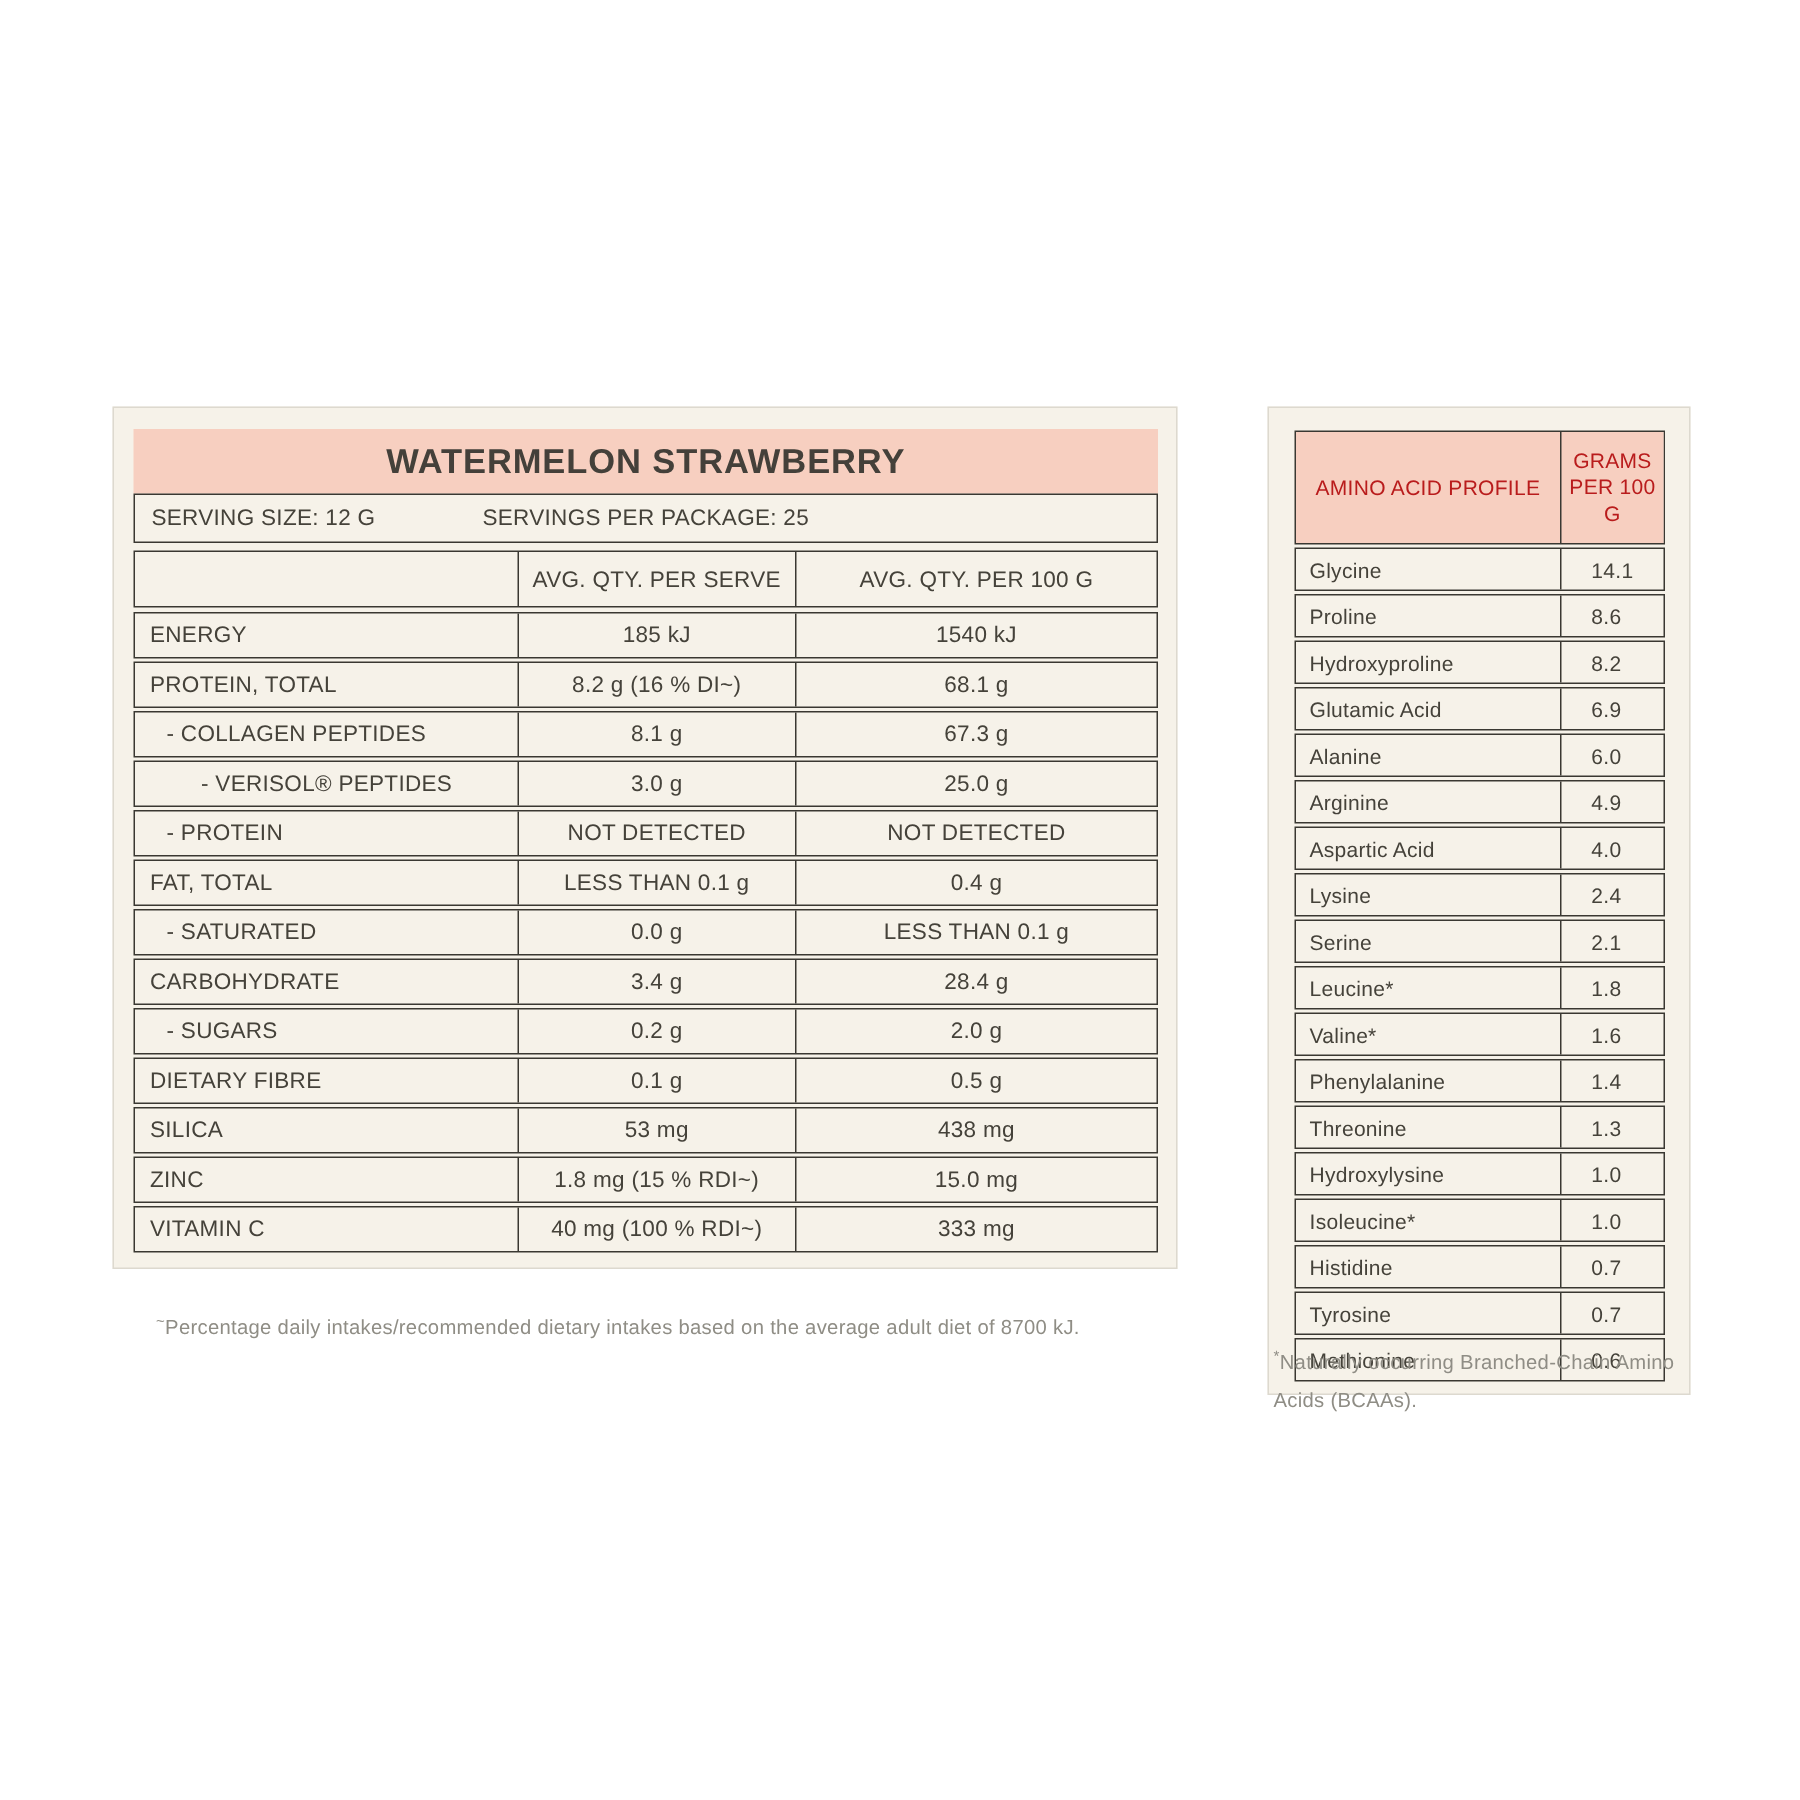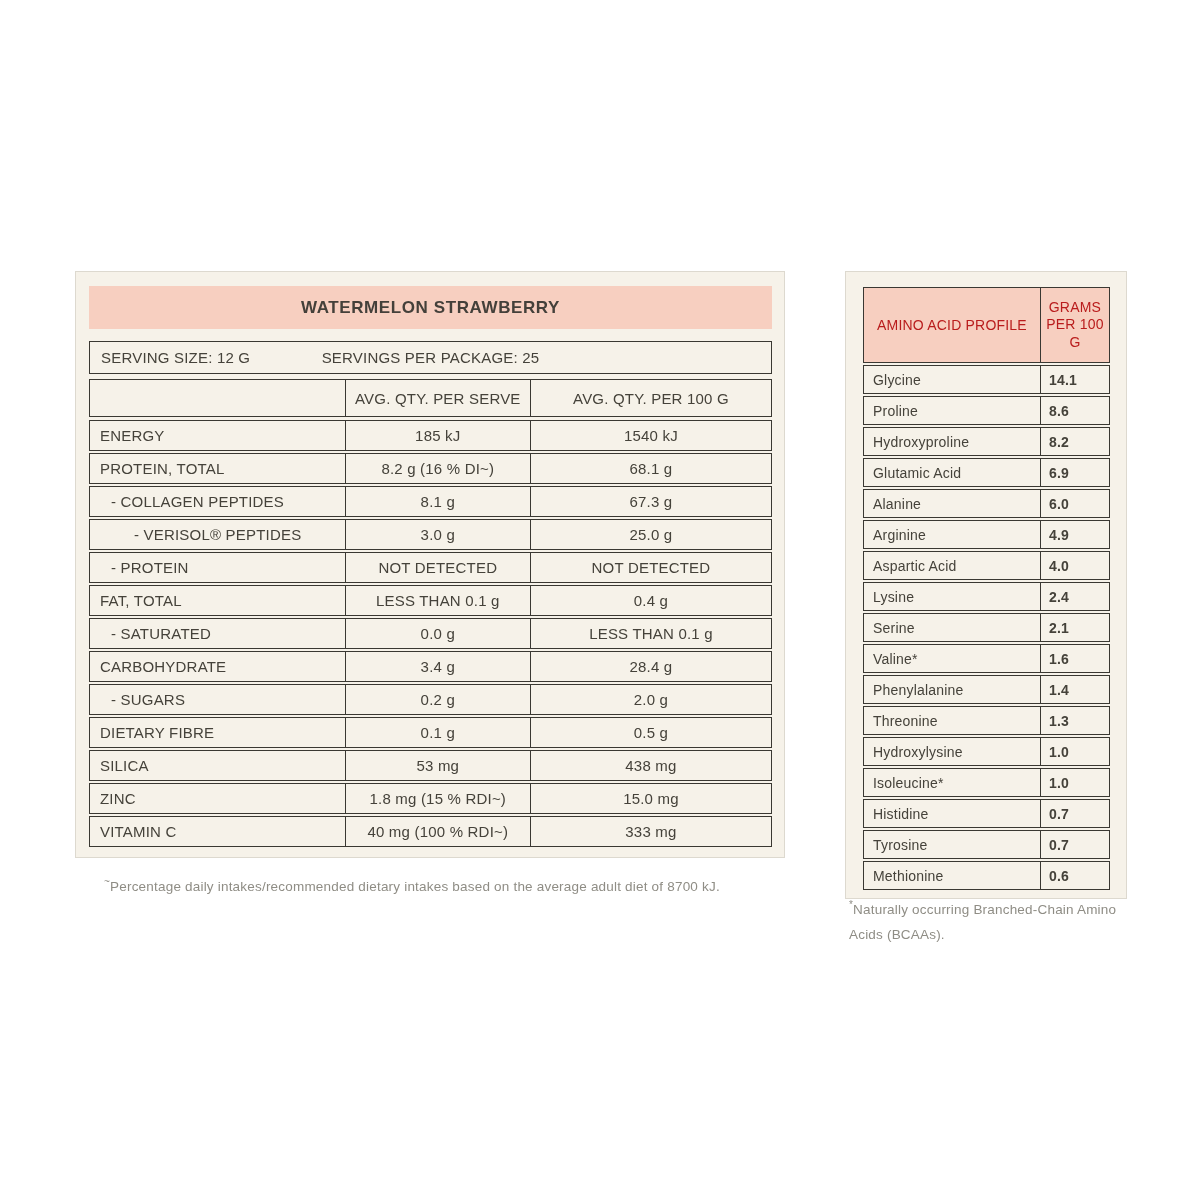--- a/index.html
+++ b/index.html
@@ -20,22 +20,22 @@
     background:var(--cream);
     border:1px solid var(--panel-border);
   }
   .panel.left{left:75px;top:271px;width:710px;padding:14px 12px 10px 13px;}
   .panel.right{left:845px;top:271px;width:282px;padding:15px 16px 8px 17px;}
 
   
   .title-bar{
     height:43px;background:var(--pink);
     display:flex;align-items:center;justify-content:center;
-    font-size:17px;font-weight:bold;letter-spacing:.6px;color:#44403a;
-    margin-bottom:12px;
+    font-size:23px;font-weight:bold;letter-spacing:.6px;color:#44403a;
+    margin-bottom:0;
   }
   .serving-row{
     position:relative;height:33px;border:1px solid var(--line);
     display:flex;align-items:center;font-size:15px;letter-spacing:.2px;
     margin-bottom:5px;
   }
   .serving-row .left-text{padding-left:11px;position:relative;z-index:1;}
   .serving-row .center-text{
     position:absolute;left:0;right:0;text-align:center;
   }
@@ -59,21 +59,21 @@
     border:1px solid var(--line);font-size:14px;letter-spacing:.2px;}
   .amino-grid .cell{display:flex;align-items:center;min-height:27px;}
   .amino-grid .cell + .cell{border-left:1px solid var(--line);}
   .amino-header{margin-bottom:2px;}
   .amino-header .cell{background:var(--pink);min-height:74px;color:#b91c1c;}
   .amino-header .name-cell{justify-content:center;padding:0 6px;text-align:center;}
   .amino-header .value-cell{justify-content:center;text-align:center;
     padding:4px 2px;line-height:1.25;}
   .amino-row{margin-top:2px;}
   .amino-row .name-cell{padding-left:9px;}
-  .amino-row .value-cell{padding-left:8px;font-weight:bold;}
+  .amino-row .value-cell{padding-left:20px;}
 
   
   .footnote{position:absolute;color:var(--muted);font-size:13.5px;letter-spacing:.2px;}
   .footnote sup{font-size:10px;}
   .footnote.left-fn{left:104px;top:876px;}
   .footnote.right-fn{left:849px;top:895px;width:274px;line-height:1.9;}
 </style>
 </head>
 <body>
 
@@ -200,20 +200,24 @@
   </div>
       <div class="amino-grid amino-row">
     <div class="cell name-cell">Lysine</div>
     <div class="cell value-cell">2.4</div>
   </div>
       <div class="amino-grid amino-row">
     <div class="cell name-cell">Serine</div>
     <div class="cell value-cell">2.1</div>
   </div>
       <div class="amino-grid amino-row">
+    <div class="cell name-cell">Leucine*</div>
+    <div class="cell value-cell">1.8</div>
+  </div>
+      <div class="amino-grid amino-row">
     <div class="cell name-cell">Valine*</div>
     <div class="cell value-cell">1.6</div>
   </div>
       <div class="amino-grid amino-row">
     <div class="cell name-cell">Phenylalanine</div>
     <div class="cell value-cell">1.4</div>
   </div>
       <div class="amino-grid amino-row">
     <div class="cell name-cell">Threonine</div>
     <div class="cell value-cell">1.3</div>

